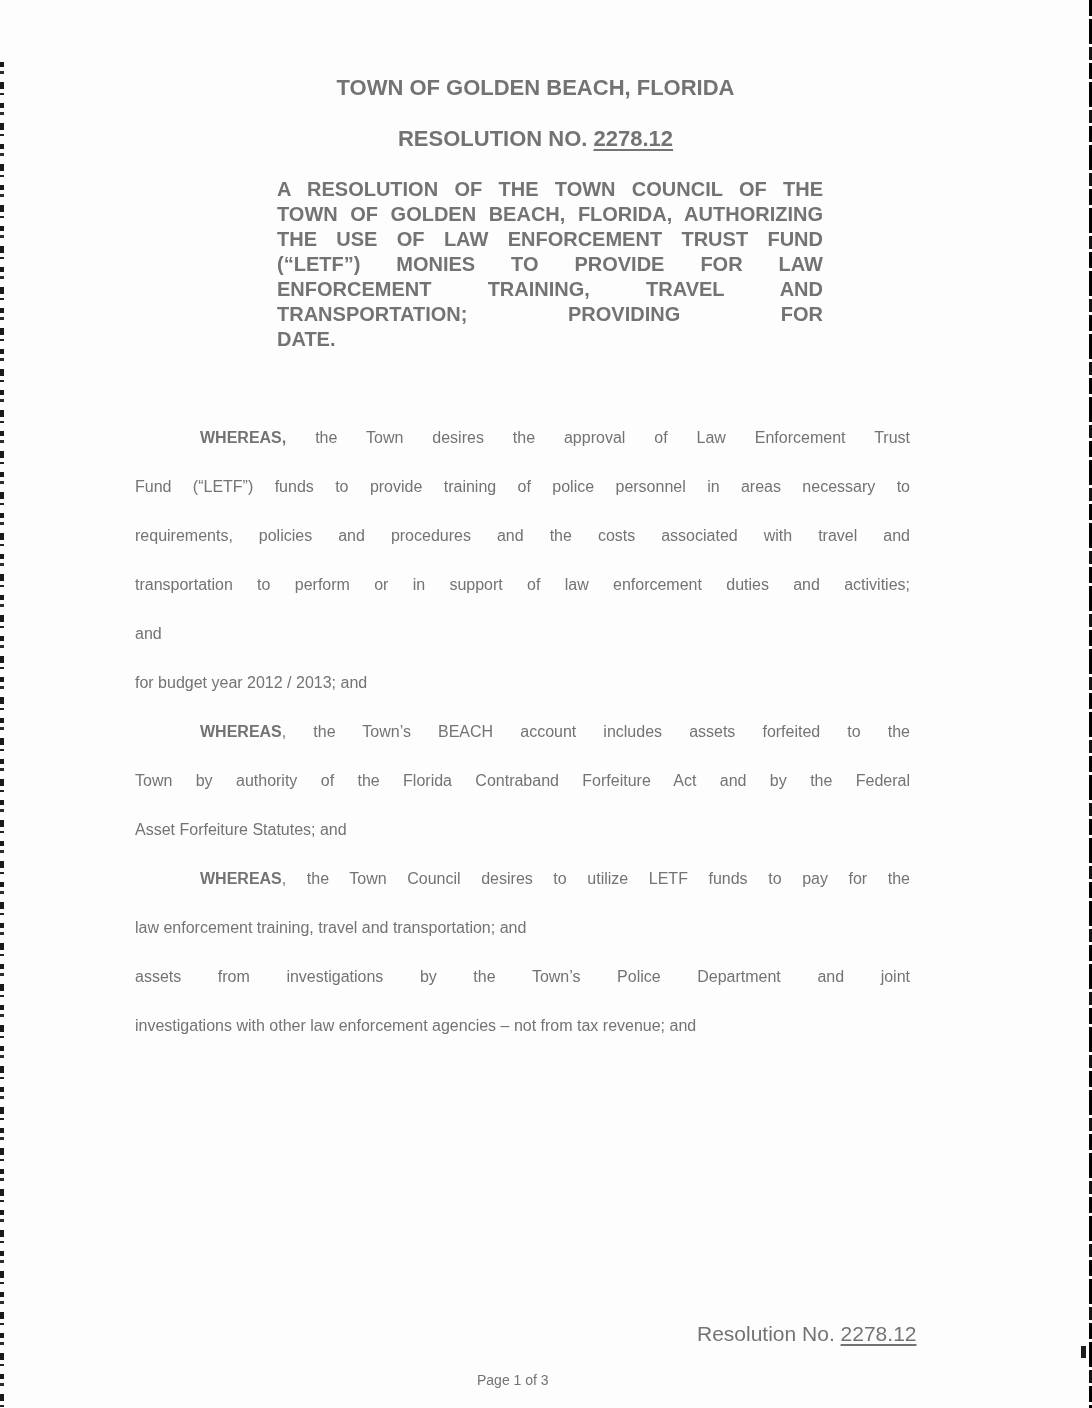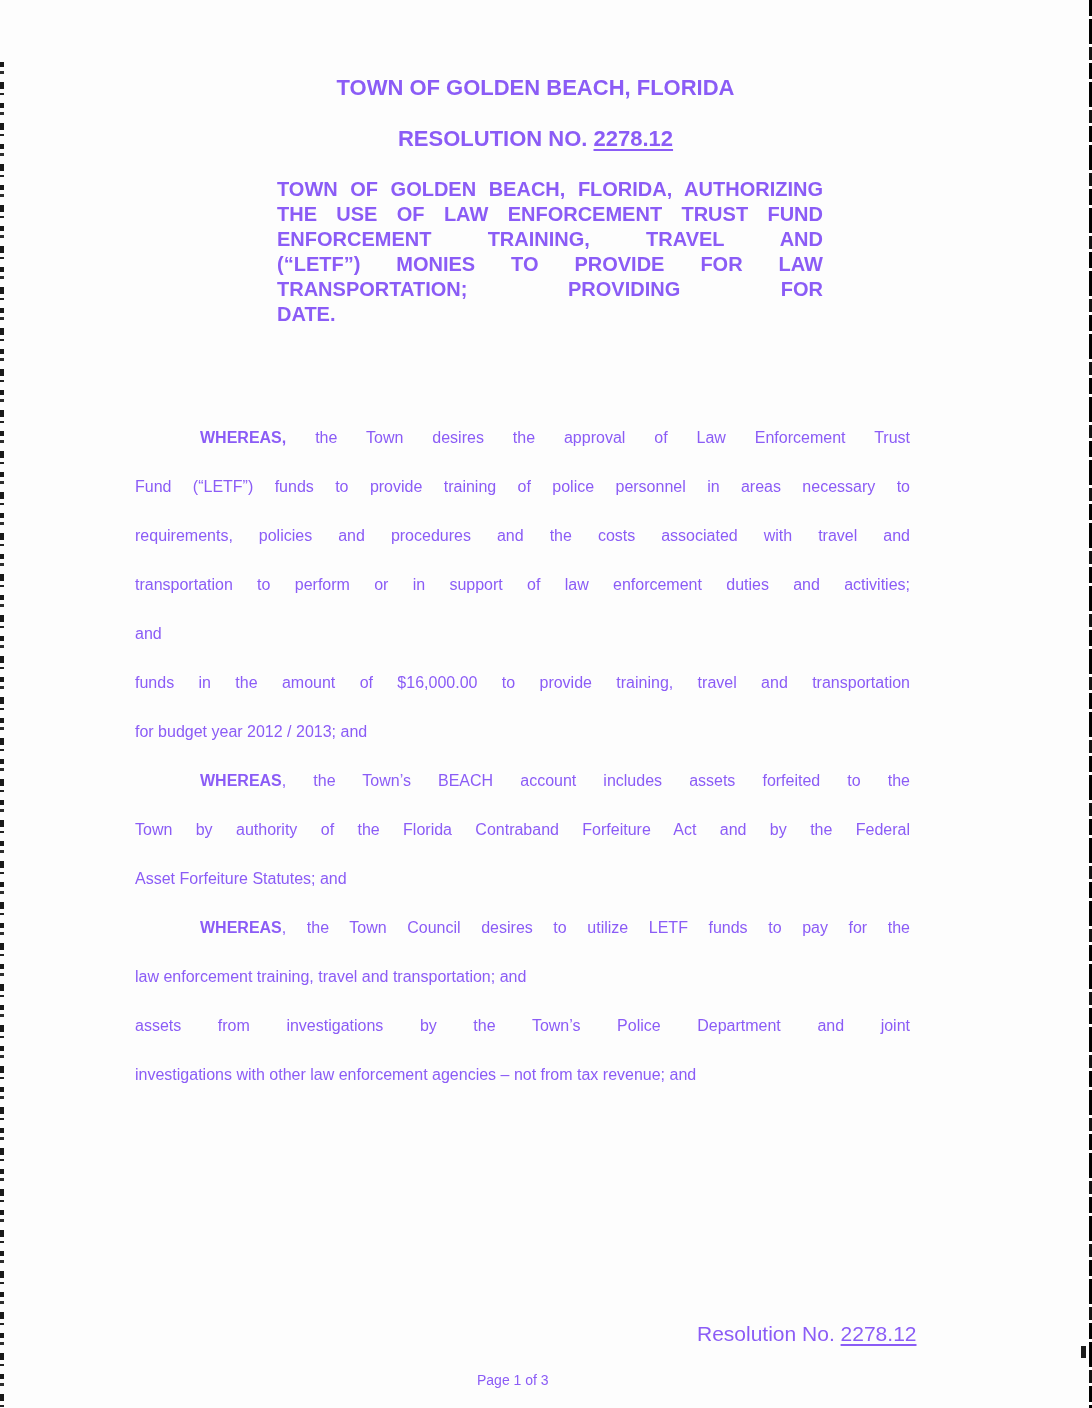--- a/index.html
+++ b/index.html
@@ -1,21 +1,21 @@
 <!DOCTYPE html>
 <html><head>
 <meta charset="utf-8">
 <style>
   html,body { margin:0; padding:0; background:#ffffff; }
   .page {
     position:relative;
     width:1092px; height:1408px;
     background:#fdfdfd;
     font-family:"Liberation Sans", sans-serif;
-    color:#8b5cf6;
+    color:#737373;
     overflow:hidden;
   }
   
   .edge-left {
     position:absolute; left:0; top:62px; width:4px; height:1346px;
     background:repeating-linear-gradient(to bottom,
       #000 0 5px, transparent 5px 9px,
       #151515 9px 12px, transparent 12px 20px,
       #000 20px 27px, transparent 27px 31px,
       #0a0a0a 31px 33px, transparent 33px 41px);
@@ -60,35 +60,35 @@
 <div class="page">
   <div class="edge-left"></div>
   <div class="edge-right"></div>
   <div class="speck"></div>
 
   <div class="title">TOWN OF GOLDEN BEACH, FLORIDA</div>
 
   <div class="resline"><span>RESOLUTION NO. </span><span class="u">2278.12</span></div>
 
   <div class="caption">
+      <div class="line just">A RESOLUTION OF THE TOWN COUNCIL OF THE</div>
       <div class="line just">TOWN OF GOLDEN BEACH, FLORIDA, AUTHORIZING</div>
       <div class="line just">THE USE OF LAW ENFORCEMENT TRUST FUND</div>
+      <div class="line just">(“LETF”) MONIES TO PROVIDE FOR LAW</div>
       <div class="line just">ENFORCEMENT TRAINING, TRAVEL AND</div>
-      <div class="line just">(“LETF”) MONIES TO PROVIDE FOR LAW</div>
       <div class="line just">TRANSPORTATION; PROVIDING FOR</div>
       <div class="line">DATE.</div>
     </div>
 
   <div class="docbody">
       <div class="line just"><span class="indent"></span><b>WHEREAS,</b><span> the Town desires the approval of Law Enforcement Trust</span></div>
       <div class="line just">Fund (“LETF”) funds to provide training of police personnel in areas necessary to</div>
       <div class="line just">requirements, policies and procedures and the costs associated with travel and</div>
       <div class="line just">transportation to perform or in support of law enforcement duties and activities;</div>
       <div class="line">and</div>
-      <div class="line just">funds in the amount of $16,000.00 to provide training, travel and transportation</div>
       <div class="line">for budget year 2012 / 2013; and</div>
       <div class="line just"><span class="indent"></span><b>WHEREAS</b><span>, the Town’s BEACH account includes assets forfeited to the</span></div>
       <div class="line just">Town by authority of the Florida Contraband Forfeiture Act and by the Federal</div>
       <div class="line">Asset Forfeiture Statutes; and</div>
       <div class="line just"><span class="indent"></span><b>WHEREAS</b><span>, the Town Council desires to utilize LETF funds to pay for the</span></div>
       <div class="line">law enforcement training, travel and transportation; and</div>
       <div class="line just">assets from investigations by the Town’s Police Department and joint</div>
       <div class="line">investigations with other law enforcement agencies –  not from tax revenue; and</div>
     </div>
 

